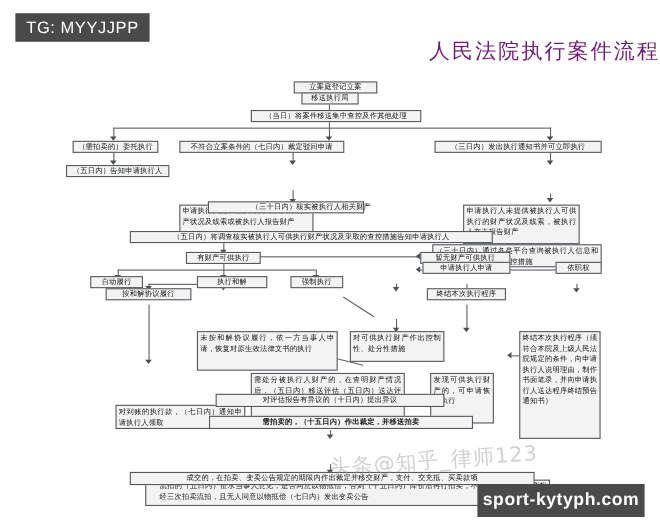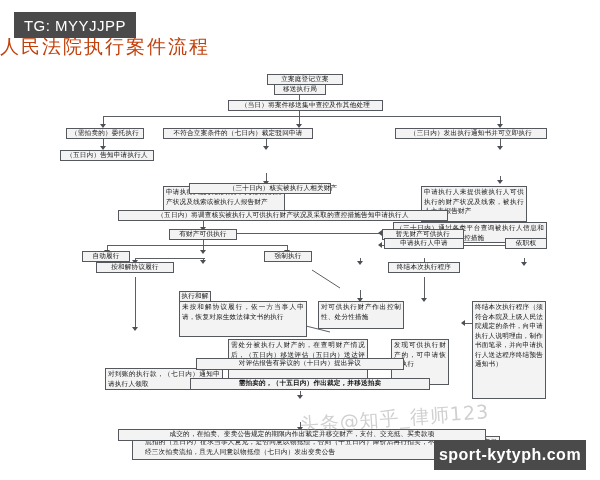--- a/index.html
+++ b/index.html
@@ -16,22 +16,22 @@
     position:absolute;background:#4a4a4a;color:#fff;
     font-family:"Liberation Sans",sans-serif;
     display:flex;align-items:center;justify-content:center;
     letter-spacing:.5px;
   }
   #tg-tag{left:14px;top:12px;width:122px;height:26px;font-size:15px;}
   #site-tag{left:434px;top:440px;width:152px;height:30px;font-size:16px;font-weight:bold;}
 
   
   #title{
-    position:absolute;left:0;top:34px;width:600px;text-align:left;
-    font-size:19px;color:#c2410c;letter-spacing:2px;
+    position:absolute;left:0;top:34px;width:600px;text-align:right;
+    font-size:19px;color:#701a75;letter-spacing:2px;
     font-family:"DejaVu Serif","Liberation Serif",serif;
   }
 
   
   #watermark{
     position:absolute;left:300px;top:404px;width:240px;height:40px;
     color:rgba(150,150,150,.45);font-size:19px;letter-spacing:1px;
     transform:rotate(-4deg);pointer-events:none;white-space:nowrap;
     font-family:"DejaVu Sans","Liberation Sans",sans-serif;
   }
@@ -200,21 +200,21 @@
   <div class="node just" style="left:393px;top:183px;width:154px;height:21px;">（三十日内）通过各类平台查询被执行人信息和财产情况并采取相应查控措施</div>
 
   <div class="node onel" style="left:118px;top:210px;width:330px;height:11px;">（五日内）将调查核实被执行人可供执行财产状况及采取的查控措施告知申请执行人</div>
 
   <div class="node onel" style="left:169px;top:229px;width:68px;height:11px;">有财产可供执行</div>
 
   <div class="node onel" style="left:382px;top:229px;width:82px;height:11px;">暂无财产可供执行</div>
 
   <div class="node onel" style="left:82px;top:251px;width:48px;height:11px;">自动履行</div>
 
-  <div class="node onel" style="left:179px;top:251px;width:32px;height:11px;margin-top:40px;">执行和解</div>
+  <div class="node onel" style="left:179px;top:251px;width:64px;height:11px;">执行和解</div>
 
   <div class="node onel" style="left:264px;top:251px;width:48px;height:11px;">强制执行</div>
 
   <div class="node onel" style="left:382px;top:234px;width:0px;height:0px;border:none;background:none;"></div>
 
   <div class="node onel" style="left:382px;top:235px;width:0;height:0;border:none;background:none;"></div>
 
   <div class="node onel" style="left:383px;top:236px;width:0;height:0;border:none;background:none;"></div>
 
   <div class="node onel" style="left:385px;top:238px;width:0;height:0;border:none;background:none;"></div>

